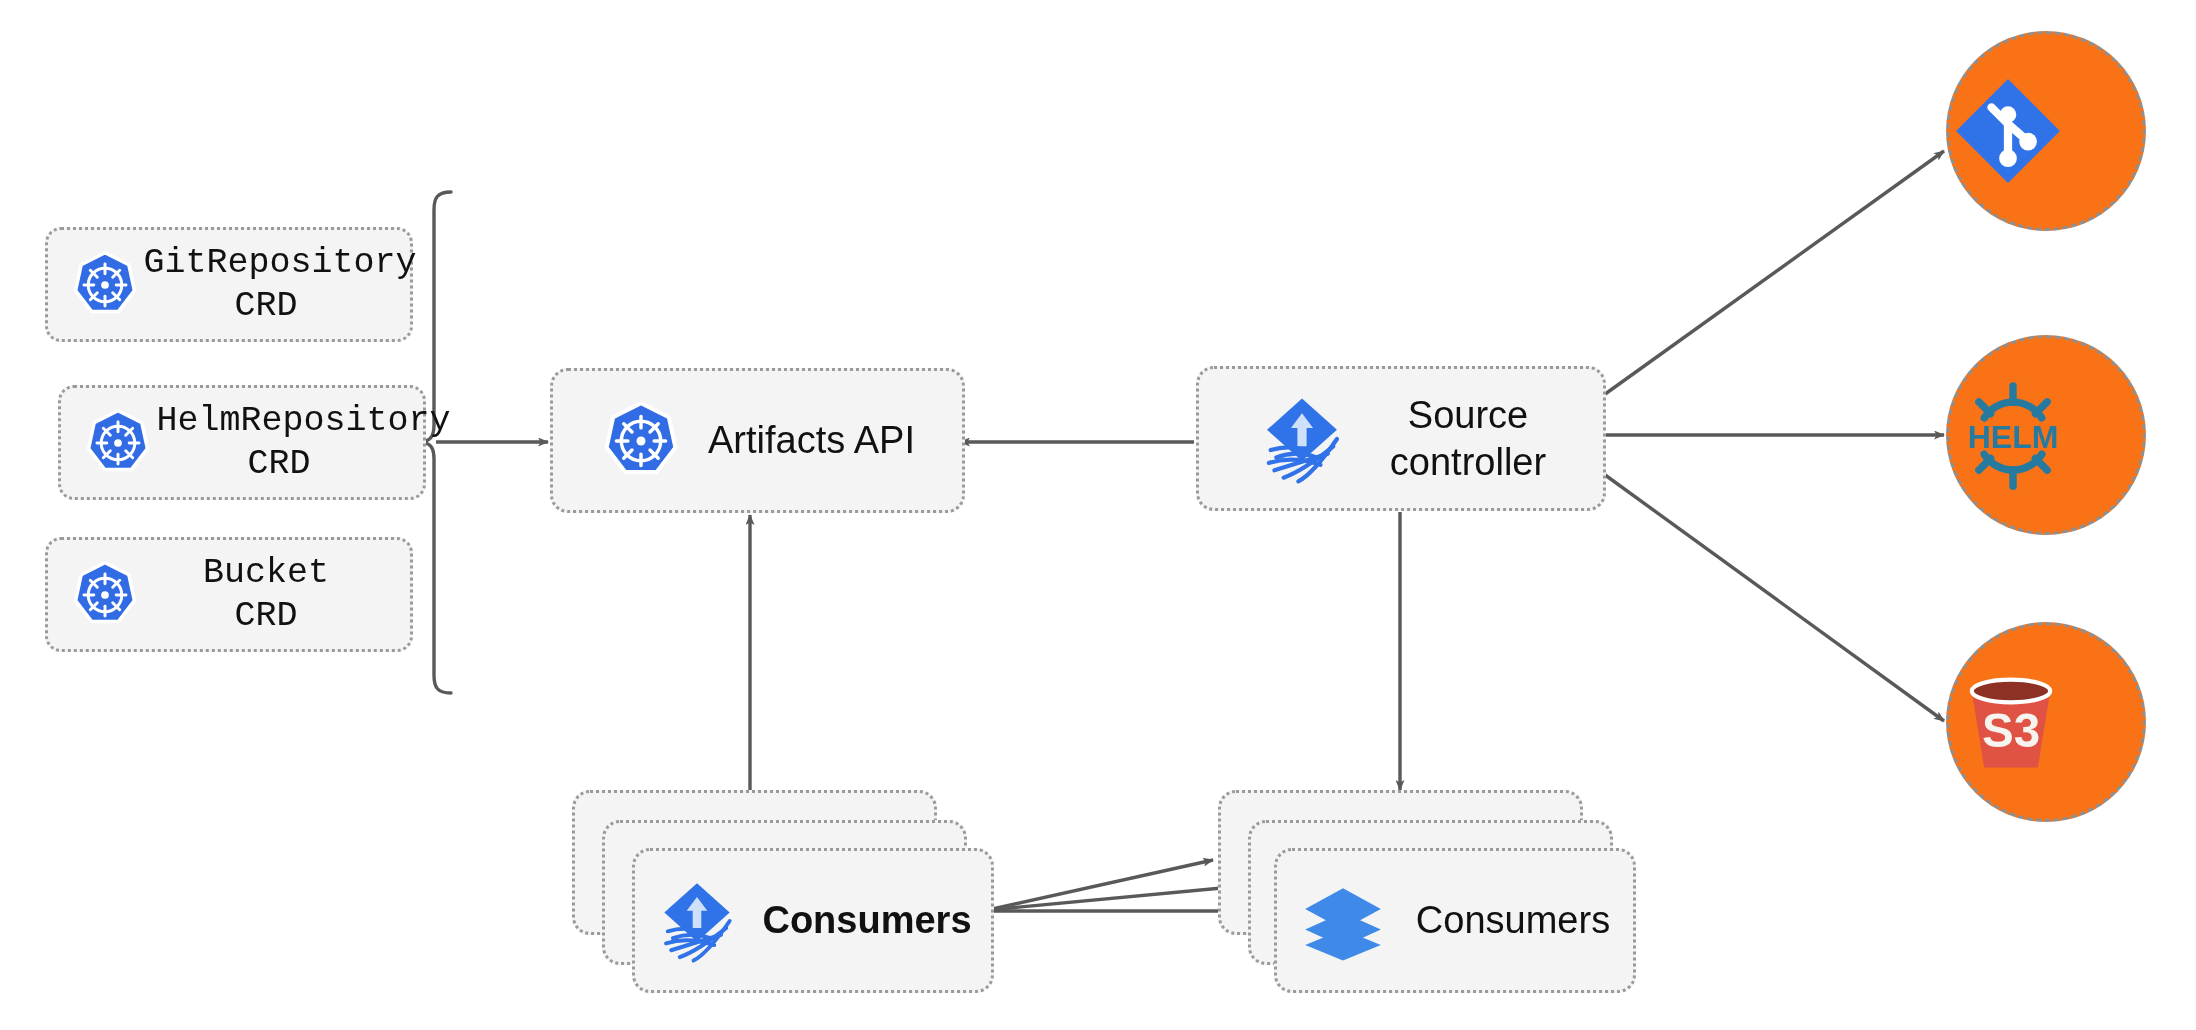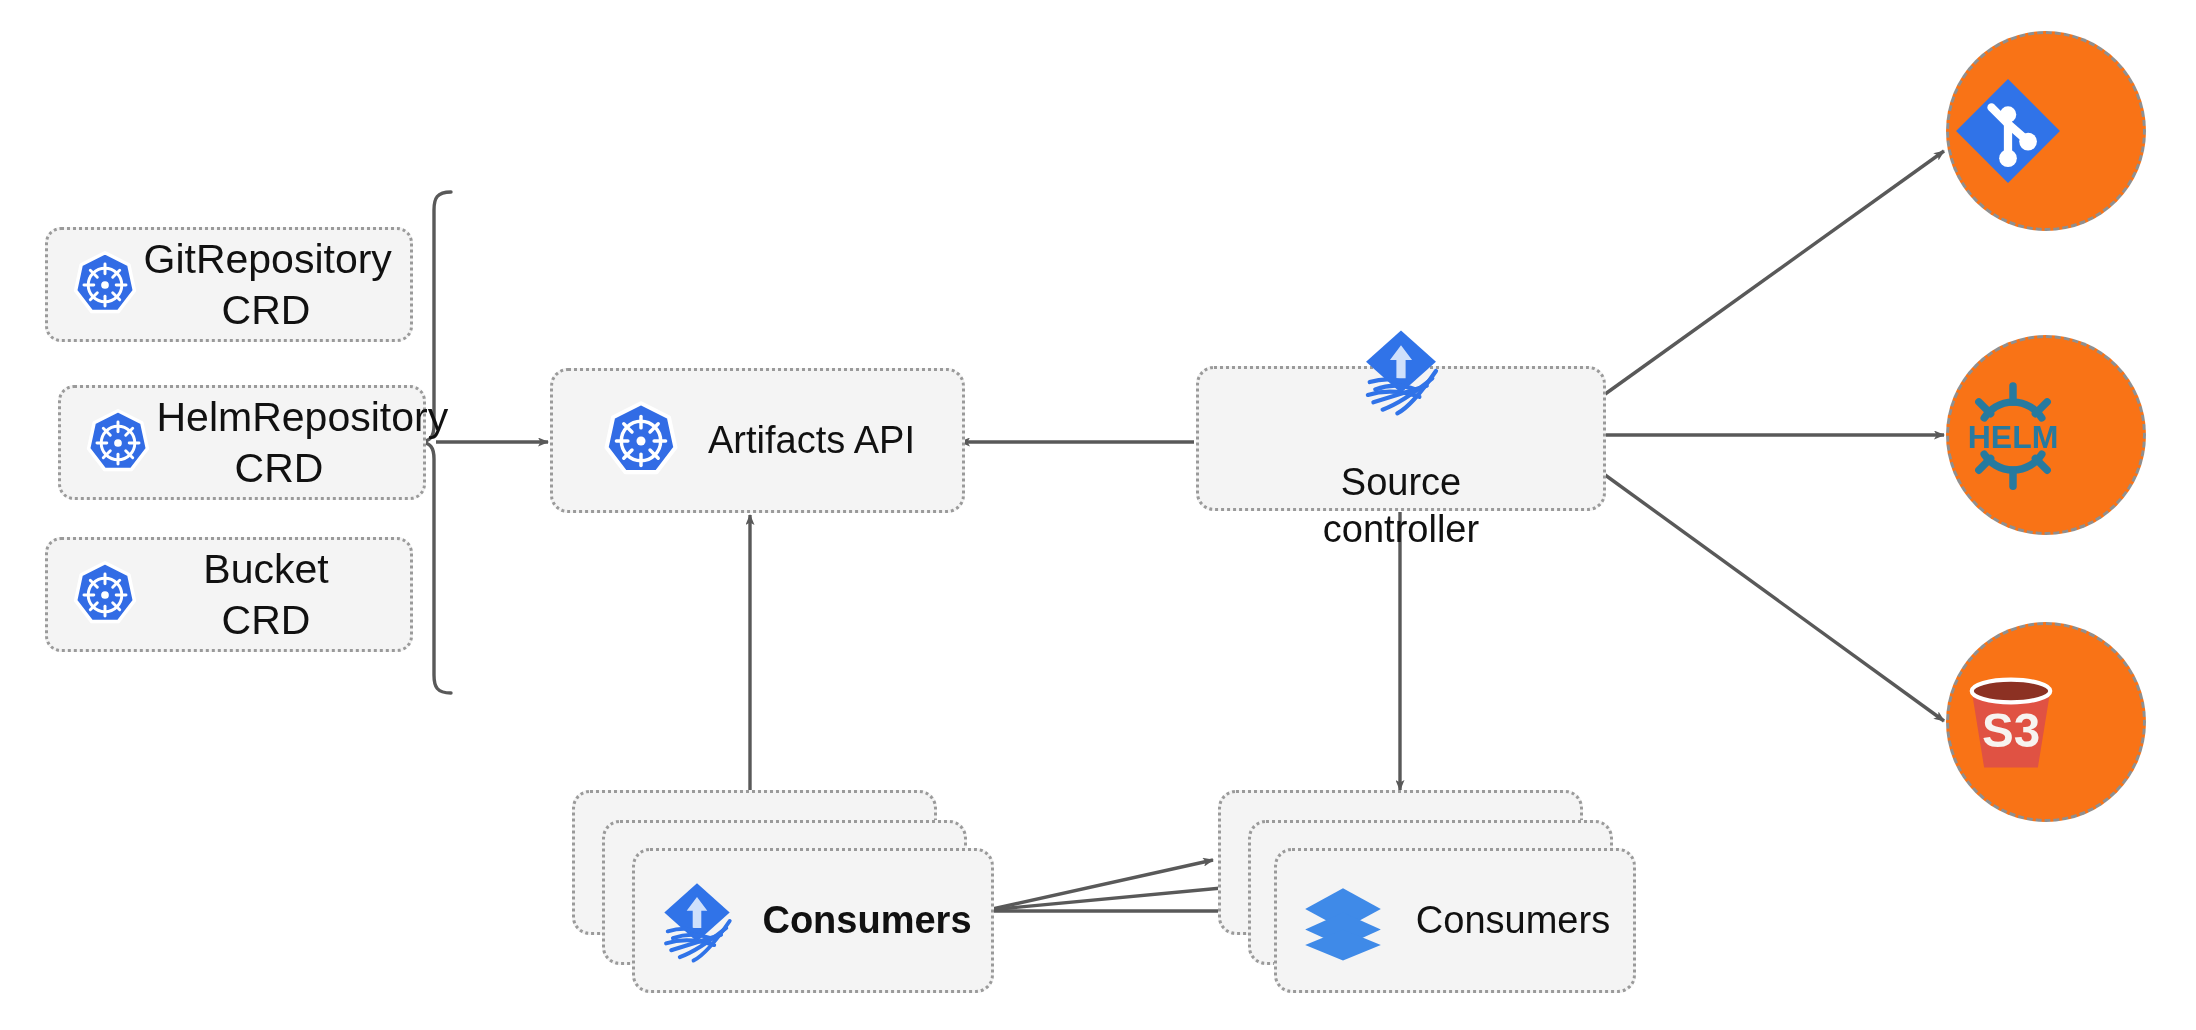--- a/index.html
+++ b/index.html
@@ -47,23 +47,24 @@
     justify-content: center;
   }
   .node-label {
     flex: 0 0 auto;
     color: #111111;
     text-align: center;
     line-height: 1.22;
     white-space: pre-line;
   }
   .crd .node-label {
-    font-size: 41px;
+    font-size: 35px;
     width: 245px;
     margin-left: 4px;
+    font-family: Liberation Mono, monospace;
   }
   .big-label {
     font-size: 38px;
   }
   .stack-card {
     position: absolute;
     box-sizing: border-box;
     background: #f4f4f4;
     border: 3px dotted #9a9a9a;
     border-radius: 18px;
@@ -198,21 +199,21 @@
           <line x1="61" y1="61" x2="71" y2="71"></line>
           <line x1="71" y1="29" x2="61" y2="39"></line>
           <line x1="39" y1="61" x2="29" y2="71"></line>
         </g>
         <circle cx="50" cy="50" r="5.5" fill="#ffffff"></circle>
       </svg>
     </span>
     <span class="node-label big-label">Artifacts API</span>
   </div>
 
-  <div class="node" style="left:1196px; top:366px; width:410px; height:145px; gap:42px;flex-direction:column;">
+  <div class="node" style="left:1196px; top:366px; width:410px; height:145px; gap:42px;">
     <span class="node-icon">
       <svg width="92" height="92" viewBox="0 0 100 100">
         <polygon points="50,6 88,40 50,74 12,40" fill="#3073e8"></polygon>
         <path d="M50,22 L62,38 L55,38 L55,58 L45,58 L45,38 L38,38 Z" fill="#cfe0fb"></path>
         <g stroke="#3073e8" stroke-width="4.6" stroke-linecap="round" fill="none">
           <path d="M16,62 Q36,56 52,62"></path>
           <path d="M22,70 Q44,62 66,70"></path>
           <path d="M14,76 Q40,68 70,78"></path>
           <path d="M20,84 Q46,76 78,66"></path>
           <path d="M30,92 Q52,84 84,58"></path>

